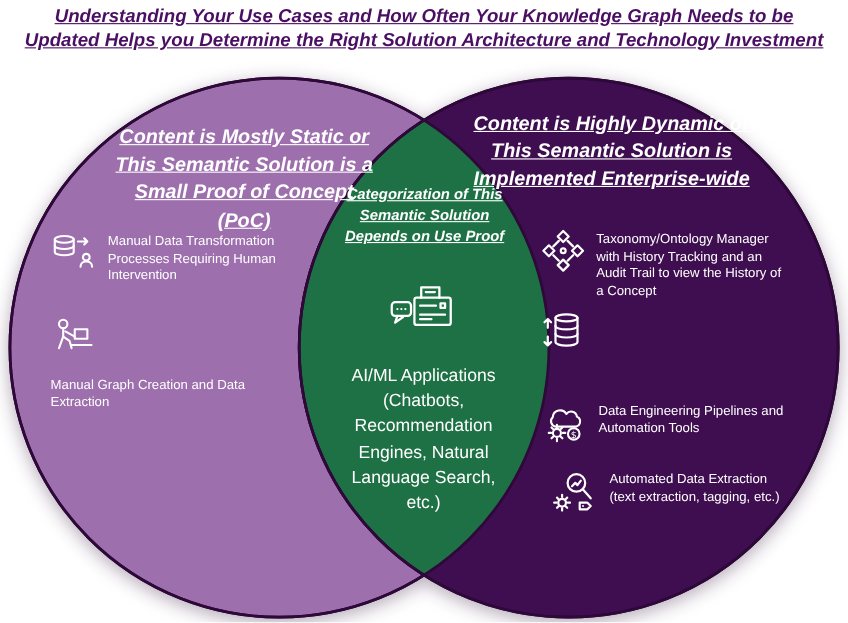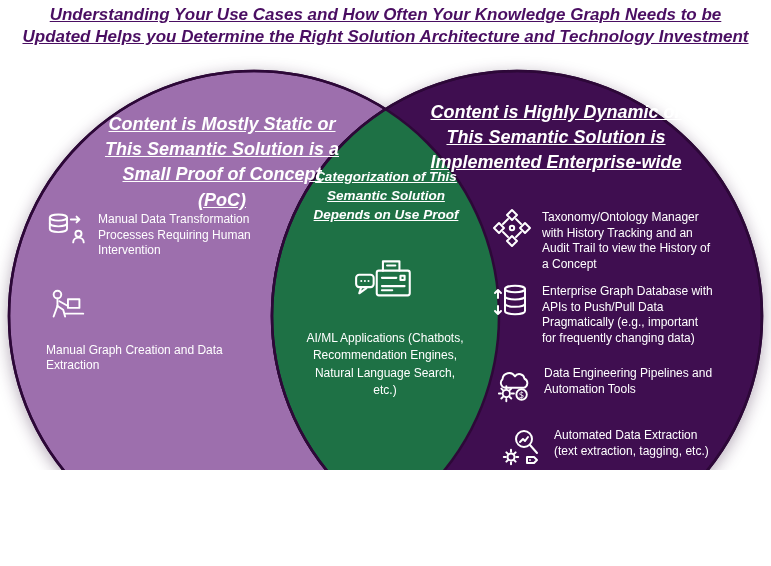--- a/index.html
+++ b/index.html
@@ -1,17 +1,17 @@
 <!DOCTYPE html>
 <html><head>
 <meta charset="utf-8">
 <style>
   html,body { margin:0; padding:0; background:#ffffff; }
   body { width:771px; height:566px; font-family:"Liberation Sans", sans-serif; }
-  .stage { position:relative; width:771px; height:470px; overflow:hidden; background:#fff; }
+  .stage { position:relative; width:771px; height:566px; overflow:hidden; background:#fff; }
 
   svg.venn { position:absolute; left:0; top:0; filter:drop-shadow(0 4px 8px rgba(40,10,50,0.35)); }
   svg.venn circle { stroke:#2d0838; stroke-width:2.5px; }
   svg.venn circle.outline { fill:none; }
 
   .title { position:absolute; top:4px; left:15px; width:741px; text-align:center;
            font-size:17px; font-weight:bold; font-style:italic; text-decoration:underline;
            color:#4a0e62; line-height:1.28; }
 
   .circle-heading { position:absolute; color:#ffffff; font-style:italic; font-weight:600;
@@ -27,21 +27,21 @@
 
   .left-row-1  { left:46px;  top:210px; width:232px; }
   .left-row-2  { left:46px;  top:286px; width:232px;flex-direction:column; }
   .right-row-1 { left:492px; top:208px; width:222px; }
   .right-row-2 { left:492px; top:282px; width:222px; }
   .right-row-3 { left:492px; top:364px; width:222px; }
   .right-row-4 { left:502px; top:426px; width:222px;gap:12px; }
 
   .center-icon  { position:absolute; left:352px; top:254px; }
   .center-label { position:absolute; left:303px; top:330px; width:164px; text-align:center;
-                  color:#ffffff; font-size:12px; line-height:1.45; }
+                  color:#ffffff; font-size:16px; line-height:1.45; }
 
   .ic { stroke:#ffffff; stroke-width:2; fill:none; stroke-linecap:round; stroke-linejoin:round; }
 </style>
 </head>
 <body>
 
 <div class="stage">
 
   <svg class="venn" width="771" height="566" viewBox="0 0 771 566">
     <defs>
@@ -139,21 +139,20 @@
         <g class="ic">
           <ellipse cx="23" cy="7" rx="10" ry="3.2"></ellipse>
           <path d="M13 7v22c0 1.8 4.5 3.2 10 3.2s10-1.4 10-3.2V7"></path>
           <path d="M13 14.3c0 1.8 4.5 3.2 10 3.2s10-1.4 10-3.2"></path>
           <path d="M13 21.6c0 1.8 4.5 3.2 10 3.2s10-1.4 10-3.2"></path>
           <path d="M6 16V8m-3 3 3-3 3 3"></path>
           <path d="M6 24v8m-3-3 3 3 3-3"></path>
         </g>
       </svg>
     </span>
-    <span class="item-label">Enterprise Graph Database with APIs to Push/Pull Data Pragmatically (e.g., important for frequently changing data)</span>
   </div>
 
   <div class="item-row right-row-3">
     <span class="item-icon">
       <svg width="42" height="40" viewBox="0 0 44 40" aria-hidden="true">
         <g class="ic" stroke-width="1.8">
           <path d="M11 15a7 7 0 0 1 13-3 5.5 5.5 0 0 1 10 2.5A5 5 0 0 1 33 24H14a5.2 5.2 0 0 1-3-9z"></path>
           <circle cx="15" cy="30" r="3.8"></circle>
           <path d="M15 24.4v-2.2M15 35.6V38M9.4 30H7.2M20.6 30H23M11.4 26.4 9.8 24.8M18.6 33.6l1.6 1.6M11.4 33.6 9.8 35.2M18.6 26.4l1.6-1.6"></path>
           <circle cx="31" cy="31" r="5.5"></circle>

